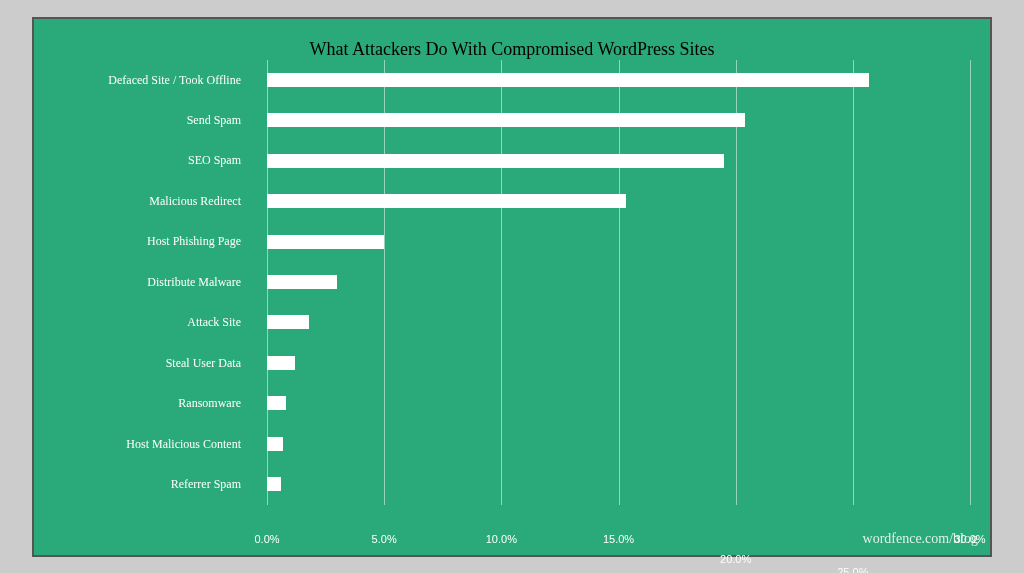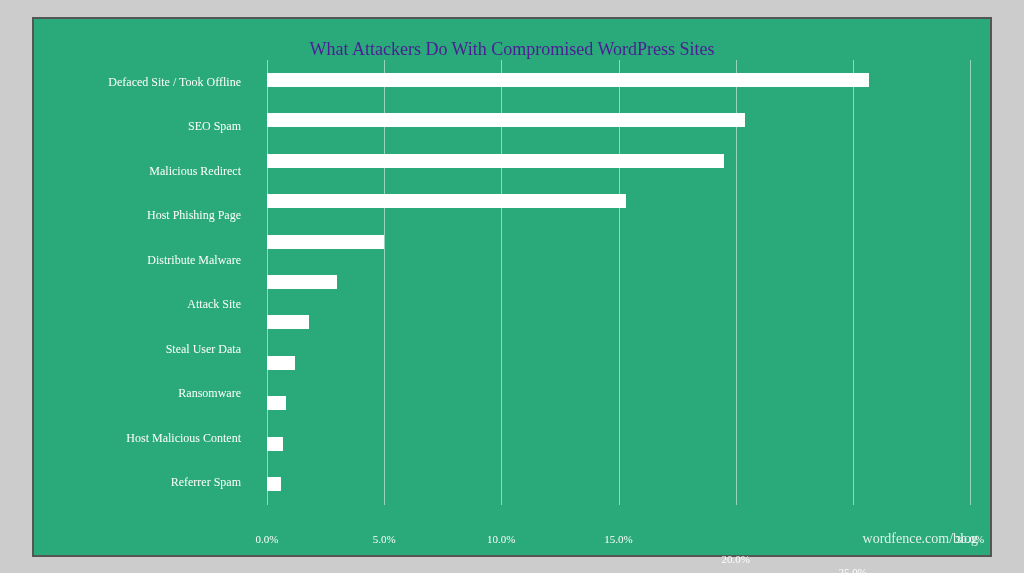--- a/index.html
+++ b/index.html
@@ -20,21 +20,21 @@
       width: 960px;
       height: 540px;
       padding: 20px 20px 50px 20px;
       position: relative;
       display: flex;
       flex-direction: column;
     }
 
     .chart-title {
       text-align: center;
-      color: #4c1d95;
+      color: #000000;
       font-size: 18px;
       font-weight: normal;
       font-family: 'Georgia', serif;
     }
 
     .chart-body {
       display: flex;
       flex: 1;
       position: relative;
       gap: 18px;
@@ -103,21 +103,21 @@
       bottom: -28px;
       left: 0;
       right: 0;
       display: flex;
       justify-content: space-between;
     }
 
     .x-label {
       color: white;
       font-size: 11px;
-      font-family: Liberation Serif, serif;
+      font-family: Liberation Sans, sans-serif;
       text-align: center;
       transform: translateX(-50%);
       position: absolute;
     }
 
     .watermark {
       position: absolute;
       bottom: 8px;
       right: 12px;
       color: white;
@@ -129,20 +129,21 @@
 </head>
 <body>
 
 <div class="chart-container">
   <div class="chart-title">What Attackers Do With Compromised WordPress Sites</div>
 
   <div class="chart-body">
 
     <div class="y-labels" id="y-labels-container">
         <div class="y-label">Defaced Site / Took Offline</div>
+        <div class="y-label">Send Spam</div>
         <div class="y-label">SEO Spam</div>
         <div class="y-label">Malicious Redirect</div>
         <div class="y-label">Host Phishing Page</div>
         <div class="y-label">Distribute Malware</div>
         <div class="y-label">Attack Site</div>
         <div class="y-label">Steal User Data</div>
         <div class="y-label">Ransomware</div>
         <div class="y-label">Host Malicious Content</div>
         <div class="y-label">Referrer Spam</div>
       </div>

